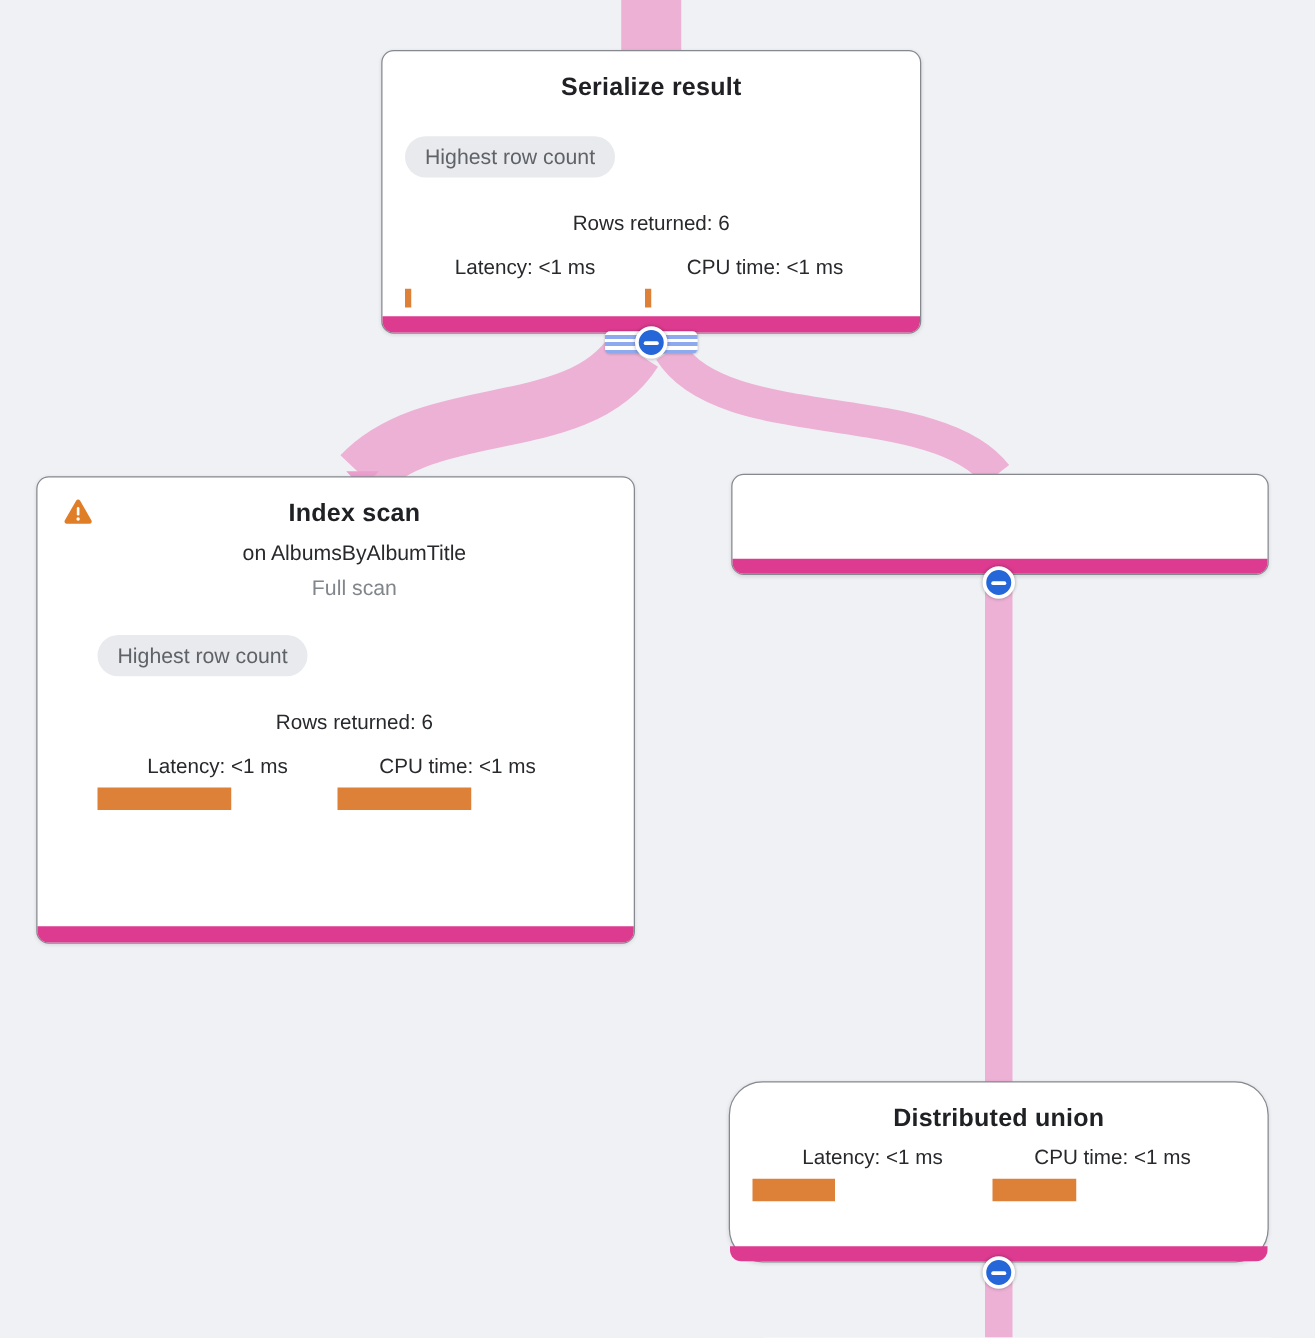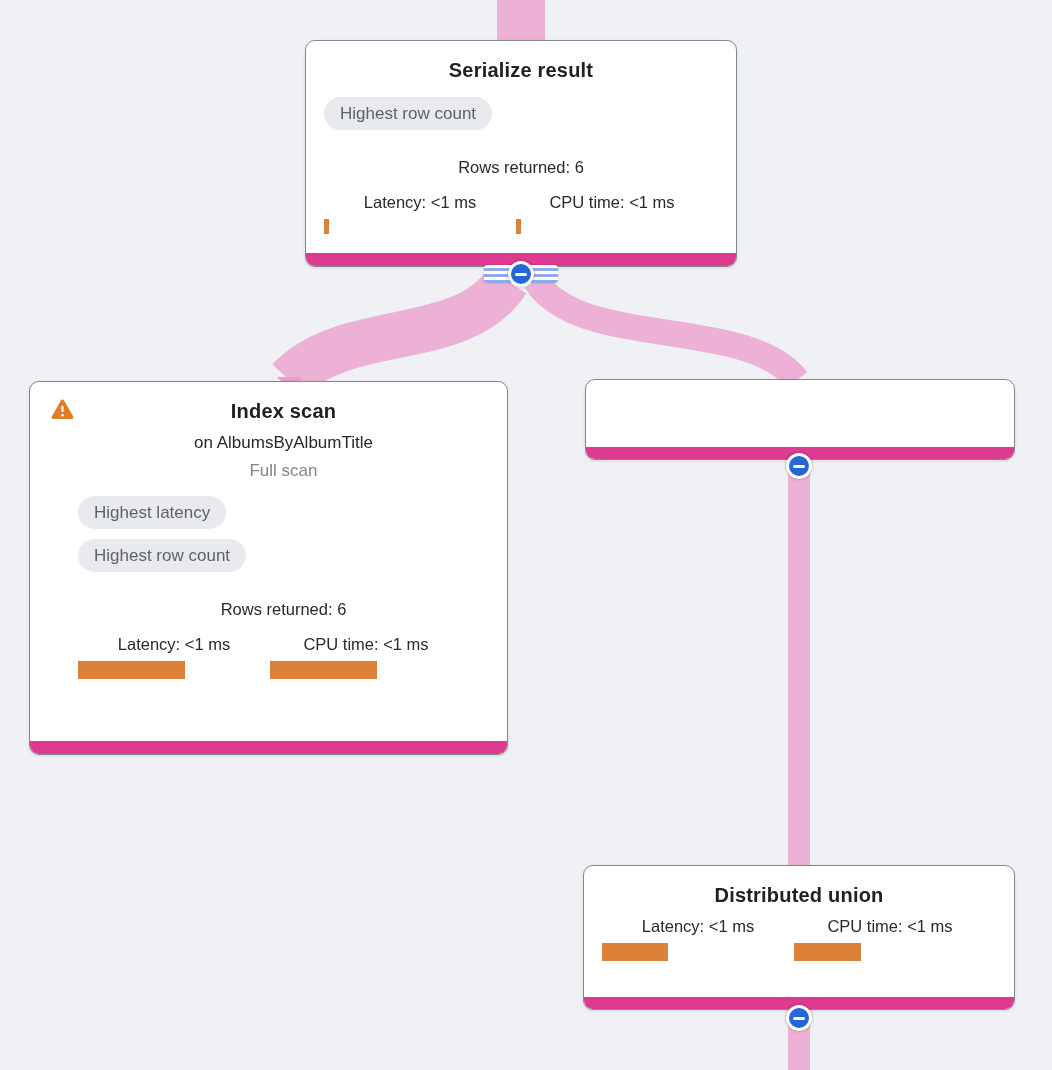--- a/index.html
+++ b/index.html
@@ -26,21 +26,21 @@
     border-radius:0 0 9px 9px;
   }
   .node-body{position:relative;padding:15px 18px;}
   .title{font-size:20px;font-weight:600;color:var(--title-text,#202124);letter-spacing:.2px;line-height:28px;}
   .subtitle{font-size:17px;color:var(--body-text,#28292c);line-height:24px;margin-top:6px;}
   .muted{font-size:17px;color:var(--muted-text,#80868b);line-height:24px;margin-top:4px;}
   .chip{
     display:inline-block;background:var(--chip-bg,#e9eaed);color:var(--chip-text,#5f6368);
     font-size:17px;line-height:23px;padding:5px 16px;border-radius:18px;
   }
-  .chip-col{display:flex;flex-direction:column;align-items:flex-start;gap:10px;margin-top:13px;}
+  .chip-col{display:flex;flex-direction:column;align-items:flex-start;gap:10px;margin-top:25px;}
   .rows-line{font-size:16.5px;color:var(--body-text,#28292c);margin-top:26px;line-height:22px;}
   .metrics{display:flex;margin-top:14px;}
   .metric{width:192px;}
   .metric-label{font-size:16.5px;color:var(--body-text,#28292c);line-height:21px;}
   .metric-bar{height:18px;margin-top:6px;background:var(--bar-orange,#dd8038);}
   .metric-bar.thin{height:15px;}
   .warn{position:absolute;left:21px;top:17px;width:23px;height:21px;}
   .indent{padding-left:48px;}
 
   .collapse-btn{position:absolute;z-index:4;width:26px;height:26px;cursor:pointer;}
@@ -108,21 +108,20 @@
     <svg class="warn" viewBox="0 0 24 22">
       <path d="M10.3 1.6 L0.9 18.1 a1.9 1.9 0 0 0 1.7 2.9 h18.8 a1.9 1.9 0 0 0 1.7 -2.9 L13.7 1.6 a1.95 1.95 0 0 0 -3.4 0 Z" fill="var(--warning-orange,#e07e28)"></path>
       <rect x="10.9" y="7" width="2.2" height="7" rx="1.1" fill="#fff"></rect>
       <circle cx="12" cy="17" r="1.4" fill="#fff"></circle>
     </svg>
     <div class="node-body indent">
       <div class="title">Index scan</div>
       <div class="subtitle">on AlbumsByAlbumTitle</div>
       <div class="muted">Full scan</div>
       <div class="chip-col">
-        <span class="chip">Highest latency</span>
         <span class="chip">Highest row count</span>
       </div>
       <div class="rows-line">Rows returned: 6</div>
       <div class="metrics">
         <div class="metric">
           <div class="metric-label">Latency: &lt;1 ms</div>
           <div class="metric-bar" style="width: 107px;"></div>
         </div>
         <div class="metric">
           <div class="metric-label">CPU time: &lt;1 ms</div>
@@ -135,21 +134,21 @@
 
   <div class="node" style="left:585px;top:379px;width:430px;height:81px;">
     <div class="accent" style="height:12px"></div>
   </div>
 
   <div class="collapse-btn" style="left:786px;top:453px;">
     <span class="collapse-circle"></span>
     <span class="minus"></span>
   </div>
 
-  <div class="node" style="left:583px;top:865px;width:432px;height:145px;">
+  <div class="node" style="left:583px;top:865px;width:432px;height:145px;border-radius:27px;">
     <div class="node-body">
       <div class="title">Distributed union</div>
       <div class="metrics" style="margin-top:7px">
         <div class="metric">
           <div class="metric-label">Latency: &lt;1 ms</div>
           <div class="metric-bar" style="width: 66px;"></div>
         </div>
         <div class="metric">
           <div class="metric-label">CPU time: &lt;1 ms</div>
           <div class="metric-bar" style="width: 67px;"></div>

